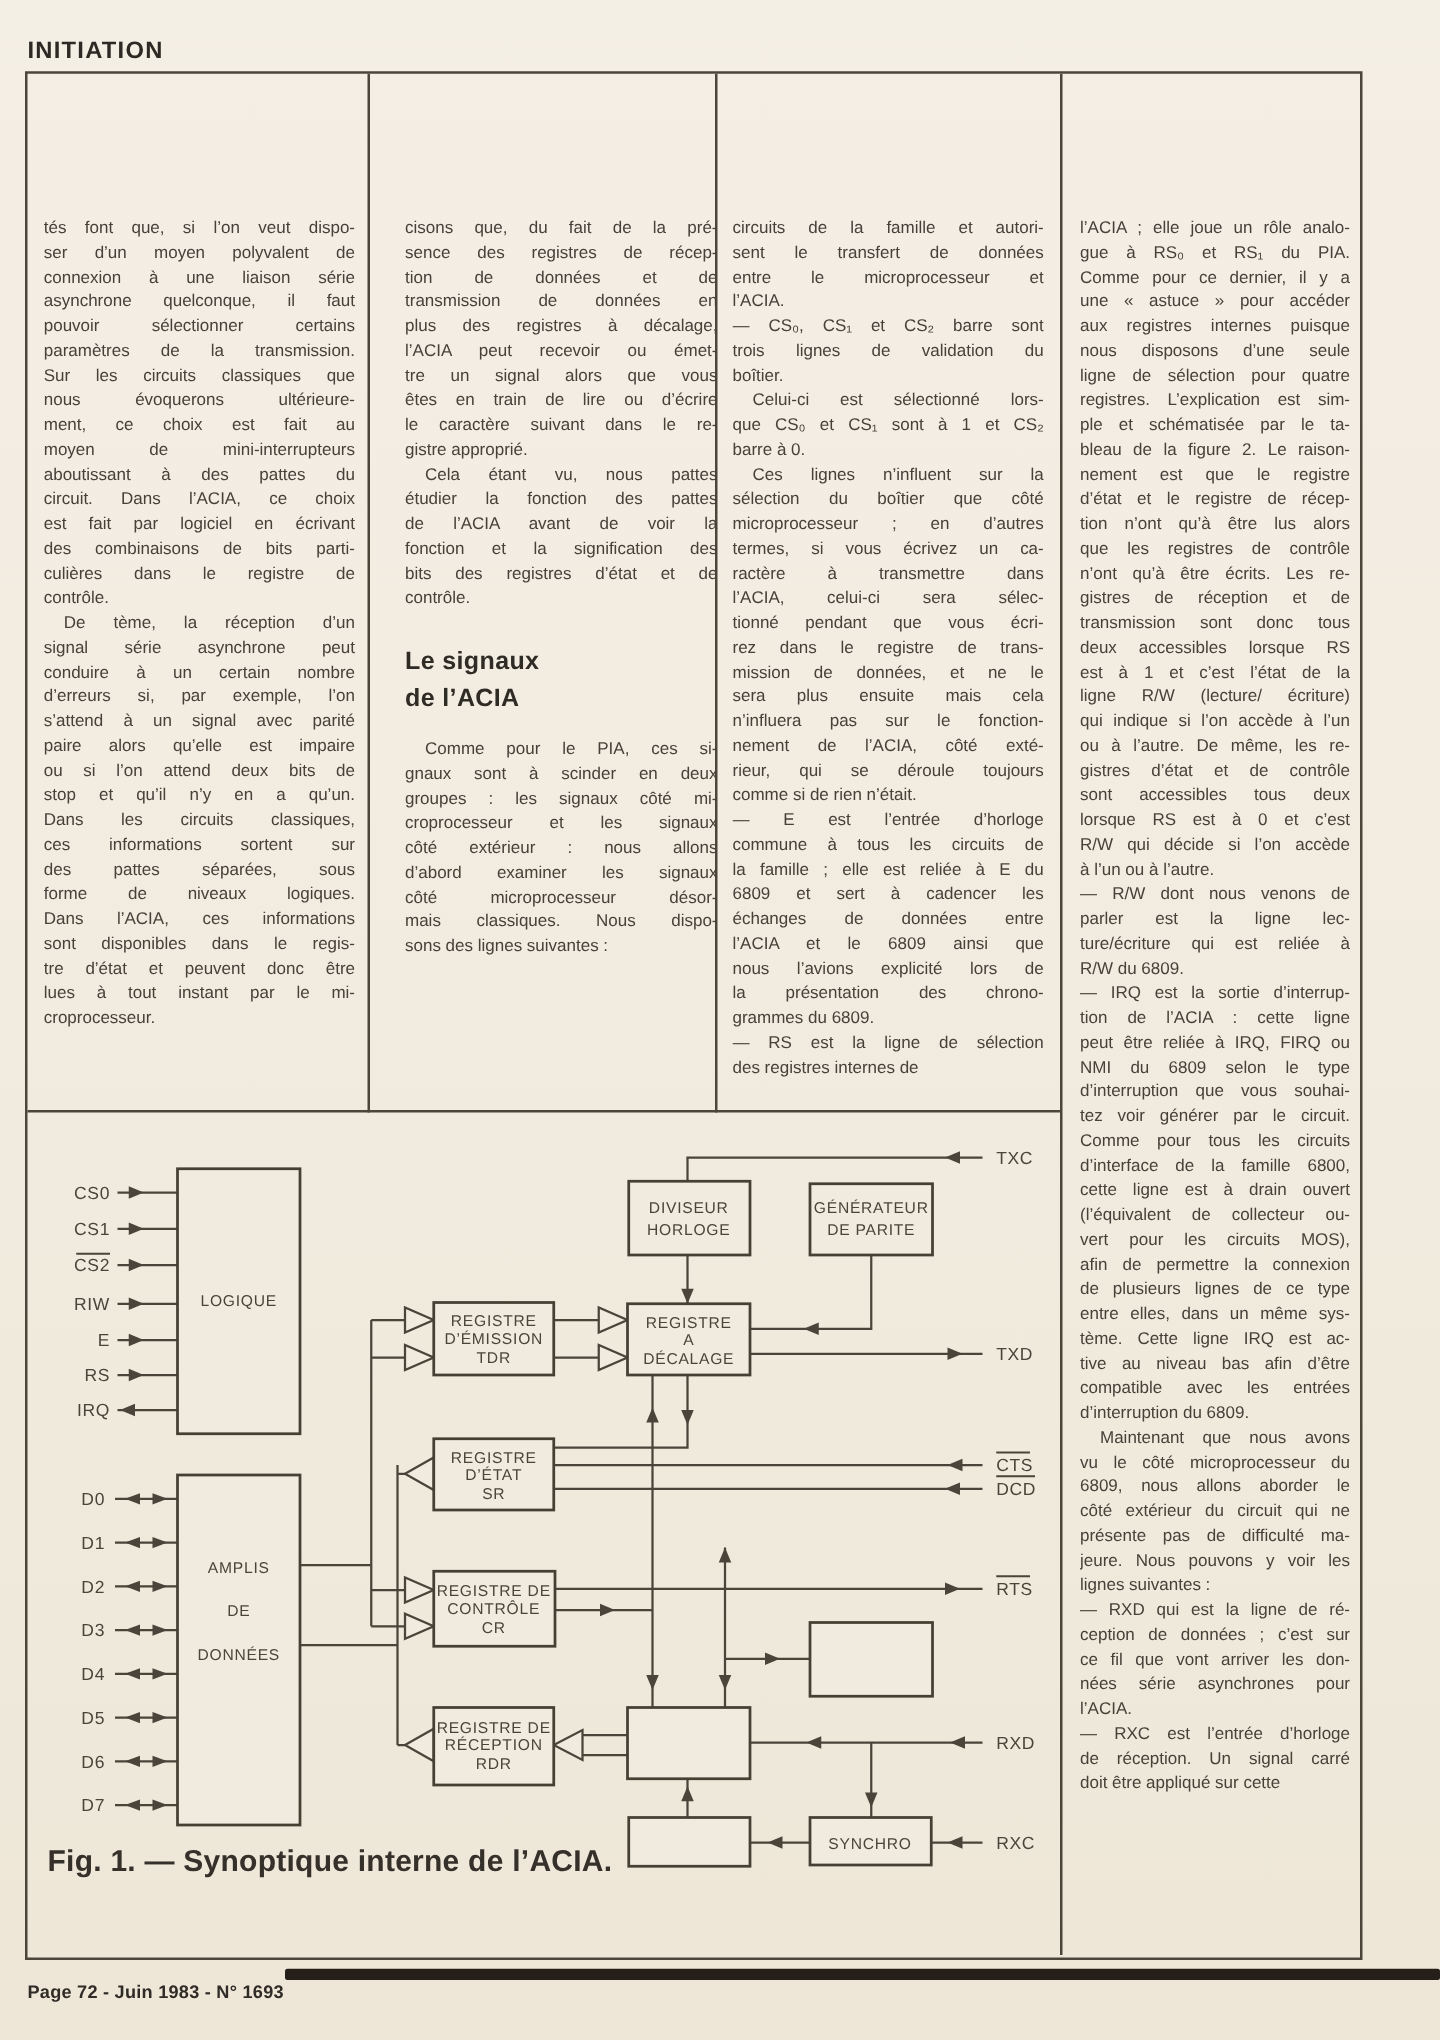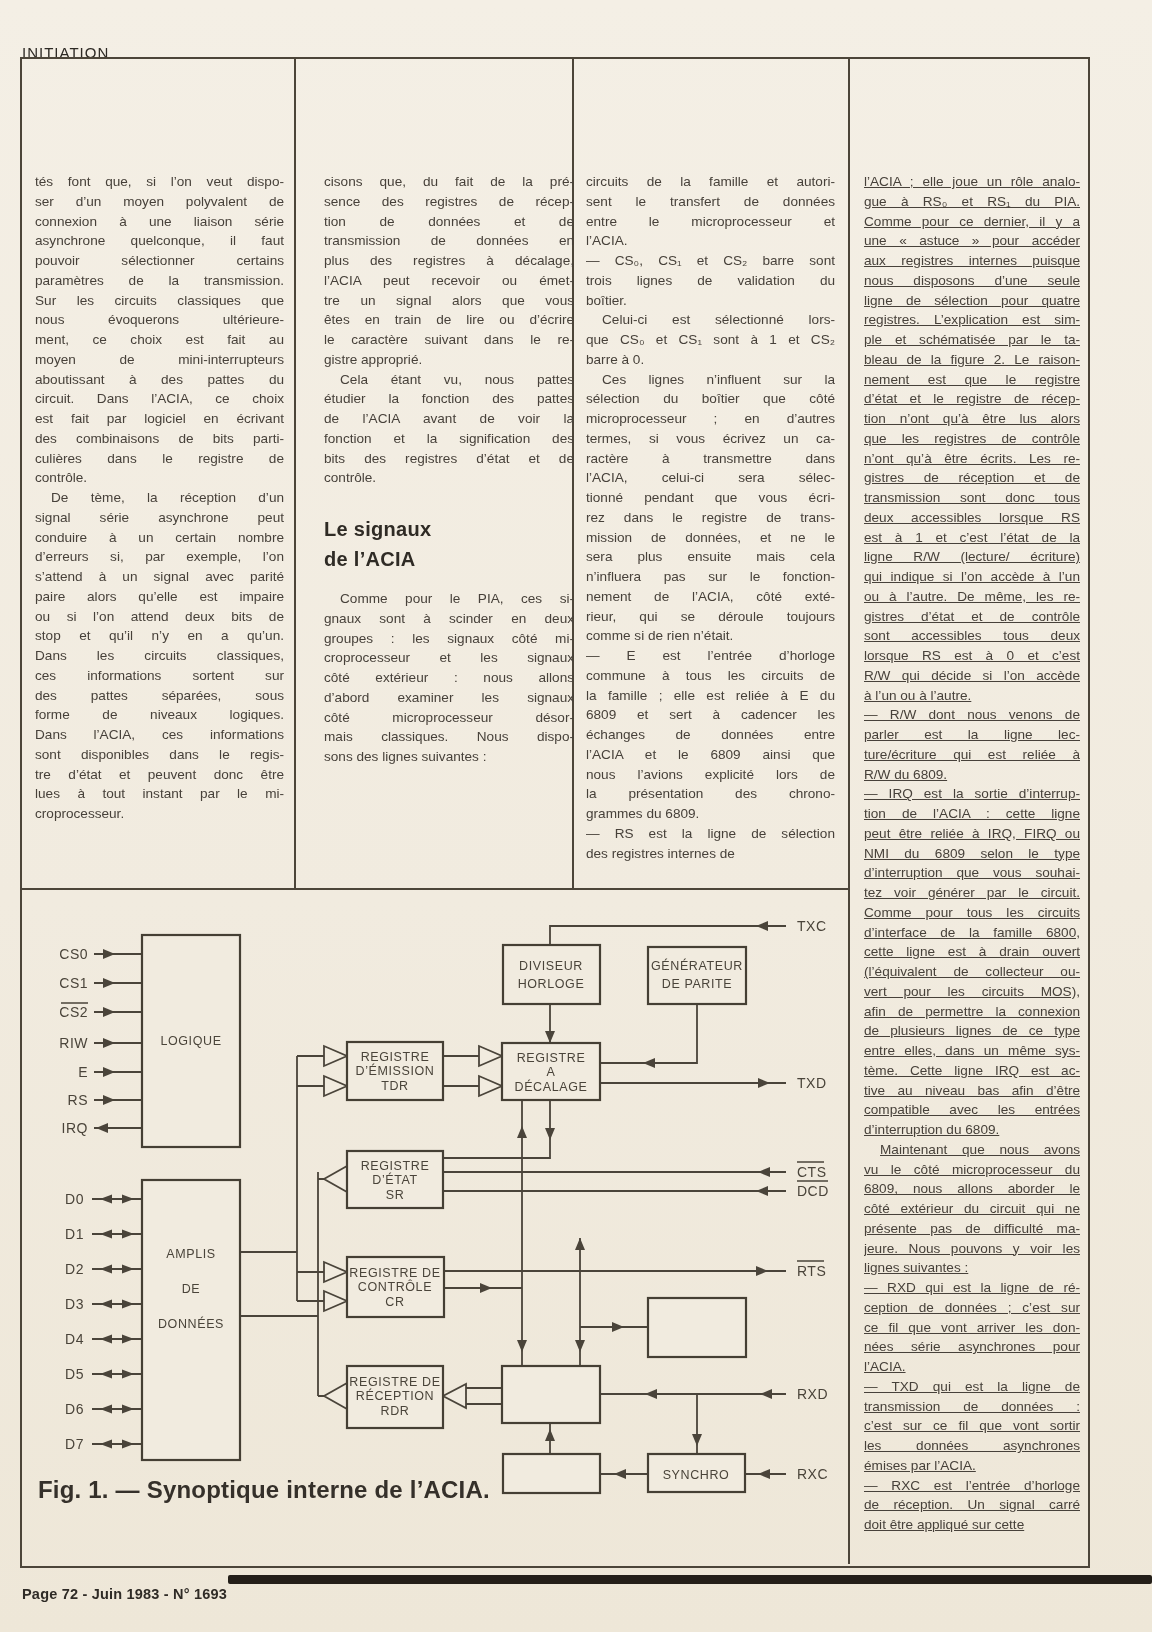--- a/index.html
+++ b/index.html
@@ -1,19 +1,19 @@
 <!DOCTYPE html>
 <html><head>
 <meta charset="utf-8">
 <style>
   html,body{margin:0;padding:0;}
   body{background:#cfc9bd;font-family:"Liberation Sans","DejaVu Sans",sans-serif;}
   .page{position:relative;width:1152px;height:1632px;overflow:hidden;
         background:linear-gradient(180deg,#f4efe5 0%,#f1ebdf 55%,#eee7d8 100%);color:#46403a;}
-  .masthead{position:absolute;left:22px;top:44px;font-size:15px;font-weight:normal;
+  .masthead{position:absolute;left:22px;top:30px;font-size:19px;font-weight:bold;
             letter-spacing:1px;color:#2d2924;}
   .frame{position:absolute;left:20px;top:57px;width:1066px;height:1507px;
          border:2px solid #4c4539;}
   .vdiv{position:absolute;width:2px;background:#4c4539;}
   .hdiv{position:absolute;height:2px;background:#4c4539;}
   .col{position:absolute;top:172px;font-size:13.6px;color:#47413a;}
   .para{margin:0;}
   .ln{height:19.75px;line-height:19.75px;overflow:hidden;
       text-align:justify;text-align-last:justify;white-space:nowrap;}
   .ln.pl{text-align-last:left;}
@@ -161,21 +161,21 @@
         <div class="ln">l’ACIA et le 6809 ainsi que</div>
         <div class="ln">nous l’avions explicité lors de</div>
         <div class="ln">la présentation des chrono-</div>
         <div class="ln pl">grammes du 6809.</div>
       </div>
       <div class="para">
         <div class="ln">— RS est la ligne de sélection</div>
         <div class="ln pl">des registres internes de</div>
       </div>
     </div>
-  <div class="col" style="left:864px;width:216px;text-decoration:underline;">
+  <div class="col" style="left:864px;width:216px;">
       <div class="para">
         <div class="ln">l’ACIA ; elle joue un rôle analo-</div>
         <div class="ln">gue à RS₀ et RS₁ du PIA.</div>
         <div class="ln">Comme pour ce dernier, il y a</div>
         <div class="ln">une « astuce » pour accéder</div>
         <div class="ln">aux registres internes puisque</div>
         <div class="ln">nous disposons d’une seule</div>
         <div class="ln">ligne de sélection pour quatre</div>
         <div class="ln">registres. L’explication est sim-</div>
         <div class="ln">ple et schématisée par le ta-</div>
@@ -232,27 +232,20 @@
         <div class="ln">présente pas de difficulté ma-</div>
         <div class="ln">jeure. Nous pouvons y voir les</div>
         <div class="ln pl">lignes suivantes :</div>
       </div>
       <div class="para">
         <div class="ln">— RXD qui est la ligne de ré-</div>
         <div class="ln">ception de données ; c’est sur</div>
         <div class="ln">ce fil que vont arriver les don-</div>
         <div class="ln">nées série asynchrones pour</div>
         <div class="ln pl">l’ACIA.</div>
-      </div>
-      <div class="para">
-        <div class="ln">— TXD qui est la ligne de</div>
-        <div class="ln">transmission de données :</div>
-        <div class="ln">c’est sur ce fil que vont sortir</div>
-        <div class="ln">les données asynchrones</div>
-        <div class="ln pl">émises par l’ACIA.</div>
       </div>
       <div class="para">
         <div class="ln">— RXC est l’entrée d’horloge</div>
         <div class="ln">de réception. Un signal carré</div>
         <div class="ln pl">doit être appliqué sur cette</div>
       </div>
     </div>
 
   <svg style="position:absolute;left:20px;top:890px;" width="828" height="676" viewBox="20 890 828 676">
 

